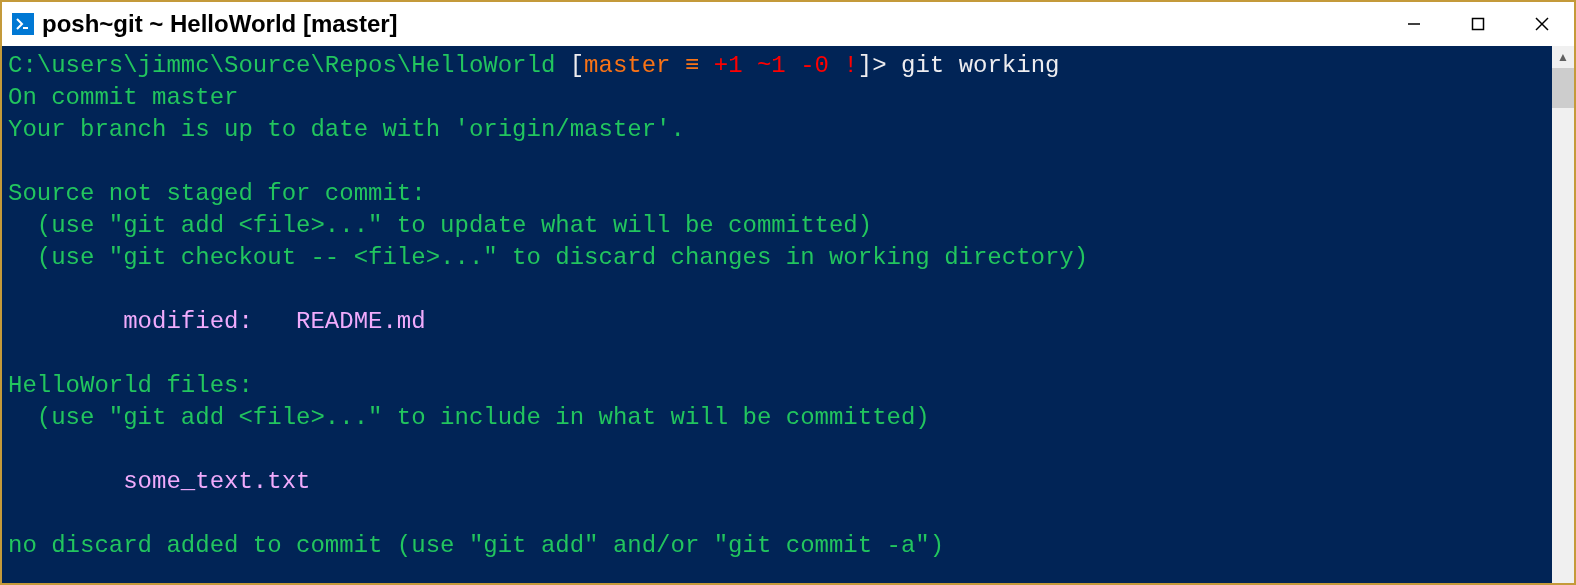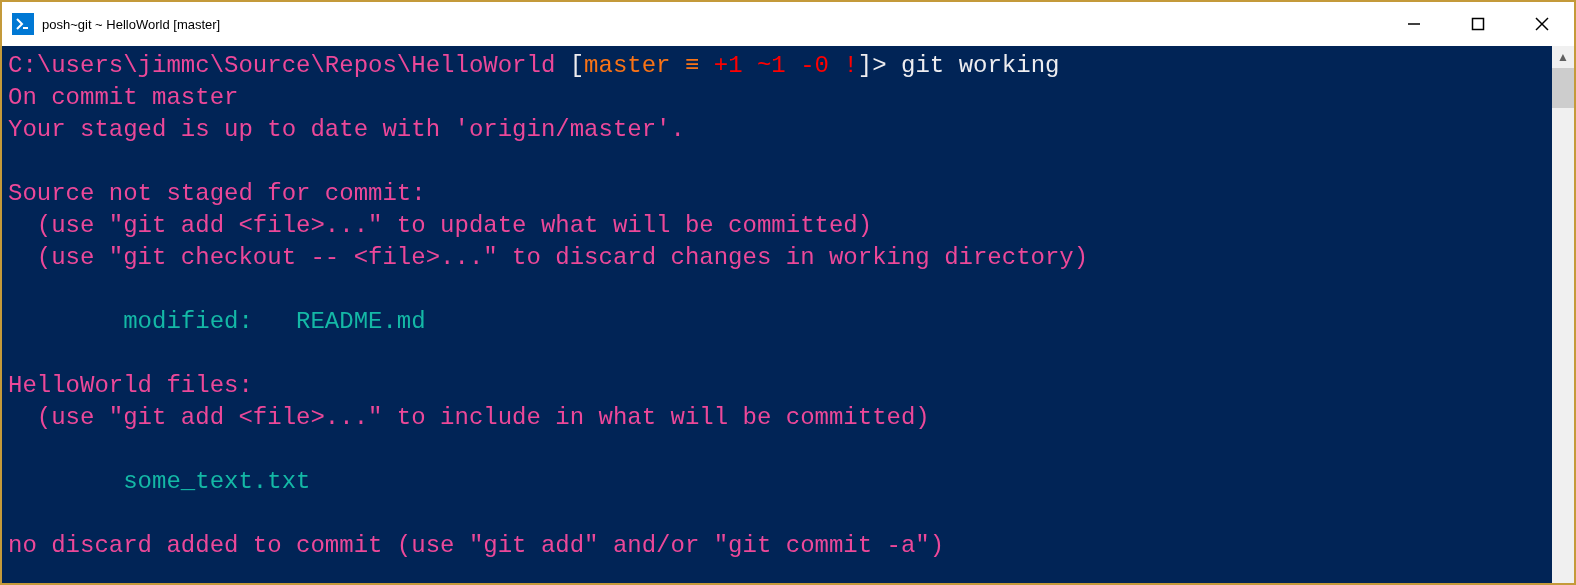--- a/index.html
+++ b/index.html
@@ -24,23 +24,24 @@
       margin-right: 8px;
       background: #0078d4;
       display: flex;
       align-items: center;
       justify-content: center;
       color: #fff;
       font-weight: bold;
       font-size: 14px;
     }
     .titlebar-text {
-      font-size: 13px;
+      font-size: 24px;
       color: #000;
       flex: 1;
+      font-weight: bold;
     }
     .window-controls {
       display: flex;
       height: 100%;
     }
     .win-btn {
       width: 64px;
       height: 100%;
       display: flex;
       align-items: center;
@@ -79,22 +80,22 @@
     .scroll-thumb {
       position: absolute;
       top: 22px;
       width: 100%;
       height: 40px;
       background: #cdcdcd;
     }
     .c-yellow { color: #eeedf0; }
     .c-cyan { color: #f97316; }
     .c-red { color: #ff0000; }
-    .c-dkred { color: #14b8a6; }
-    .c-white { color: #ec4899; }
+    .c-dkred { color: #f0abfc; }
+    .c-white { color: #22c55e; }
   </style>
 </head>
 <body>
 
 <div class="titlebar">
   <div class="titlebar-icon">
     <svg width="16" height="16" viewBox="0 0 16 16">
       <path d="M2 3 L7 8 L2 13" stroke="#fff" stroke-width="2" fill="none"></path>
       <line x1="8" y1="12" x2="13" y2="12" stroke="#fff" stroke-width="2"></line>
     </svg>
@@ -116,21 +117,21 @@
           <line x1="2" y1="2" x2="14" y2="14" stroke-width="1.5"></line>
           <line x1="14" y1="2" x2="2" y2="14" stroke-width="1.5"></line>
         </svg>
     </div>
   </div>
 </div>
 
 <div class="terminal-wrapper">
   <div class="terminal"><span class="c-white">C:\users\jimmc\Source\Repos\HelloWorld</span><span class="c-yellow"> [</span><span class="c-cyan">master</span><span class="c-cyan"> ≡</span><span class="c-red"> +1</span><span class="c-red"> ~1</span><span class="c-red"> -0</span><span class="c-red"> !</span><span class="c-yellow">]&gt;</span><span class="c-yellow"> git working</span>
 <span class="c-white">On commit master</span>
-<span class="c-white">Your staged is up to date with 'origin/master'.</span>
+<span class="c-white">Your branch is up to date with 'origin/master'.</span>
 <span class="c-white"></span>
 <span class="c-white">Source not staged for commit:</span>
 <span class="c-white">  (use "git add &lt;file&gt;..." to update what will be committed)</span>
 <span class="c-white">  (use "git checkout -- &lt;file&gt;..." to discard changes in working directory)</span>
 <span class="c-white"></span>
 <span class="c-dkred">        modified:   README.md</span>
 <span class="c-white"></span>
 <span class="c-white">HelloWorld files:</span>
 <span class="c-white">  (use "git add &lt;file&gt;..." to include in what will be committed)</span>
 <span class="c-white"></span>

